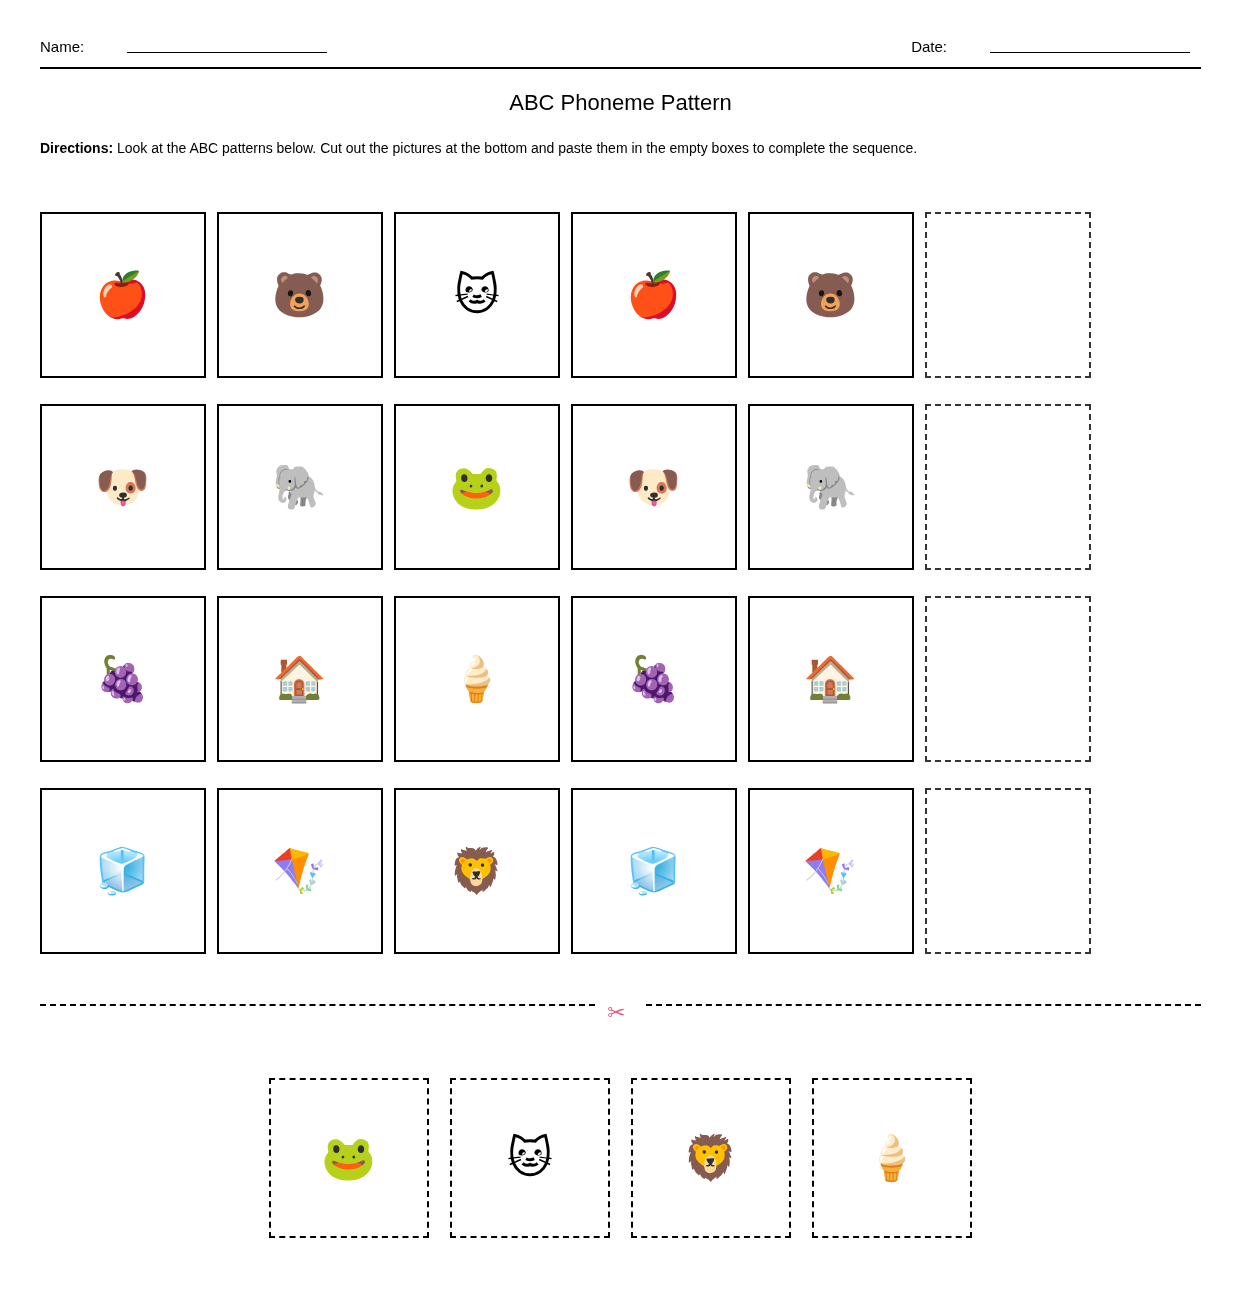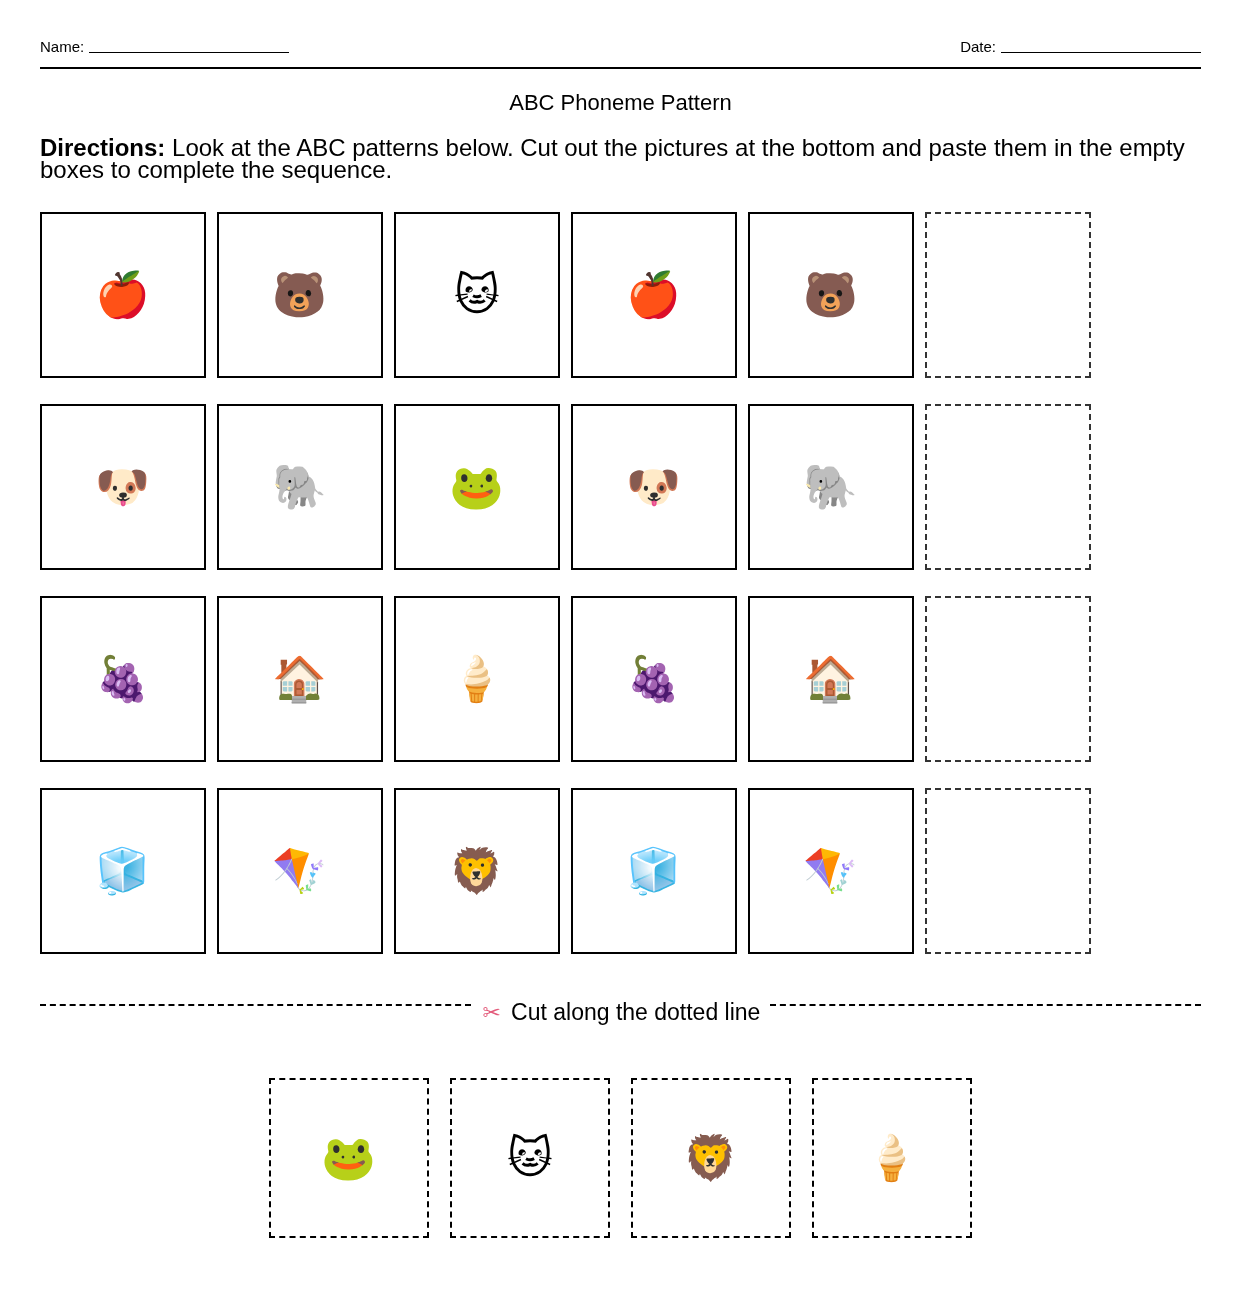--- a/index.html
+++ b/index.html
@@ -10,39 +10,39 @@
       font-family: "Liberation Sans", sans-serif;
       color: #000;
       position: relative;
       overflow: hidden;
     }
     .page { position: absolute; left: 40px; top: 0; width: 1161px; }
     .header-row {
       position: absolute; top: 38px; left: 0; width: 1161px; height: 20px;
       font-size: 15px;
     }
-    .field { position: absolute; top: 0; display: flex; align-items: flex-end; }
+    .field { position: absolute; top: 0; display: flex; align-items: flex-end; gap: 38px; }
     .field.name { left: 0; }
-    .field.date { right: 0; }
+    .field.date { right: 11px; }
     .field .label { line-height: 18px; }
     .field .blank {
       display: inline-block; width: 200px; height: 14px;
       border-bottom: 1px solid #000; margin-left: 5px; margin-bottom: 3px;
     }
     .rule {
       position: absolute; top: 67px; left: 0; width: 1161px; height: 0;
       border-top: 2px solid #000;
     }
     .title {
       position: absolute; top: 90px; left: 0; width: 1161px;
       text-align: center; font-weight: normal; font-size: 22px;
     }
     .directions {
       position: absolute; top: 137px; left: 0; width: 1161px;
-      font-size: 24px; line-height: 22px;
+      font-size: 14px; line-height: 22px;
     }
     .directions b { font-weight: bold; }
     .grid { position: absolute; top: 212px; left: 0; }
     .grid-row { display: flex; gap: 11px; height: 166px; margin-bottom: 26px; }
     .cell {
       width: 166px; height: 166px;
       border: 2px solid #000;
       display: flex; align-items: center; justify-content: center;
       font-size: 44px; line-height: 1;
       font-family: "DejaVu Sans", sans-serif;
@@ -169,21 +169,20 @@
           <span>🪁</span>
         </div>
       <div class="cell empty"></div>
     </div>
   </div>
 
   <div class="cutline">
     <div class="dash"></div>
     <div class="cut-label">
       <span class="scissors">✂</span>
-      <span>Cut along the dotted line</span>
     </div>
     <div class="dash"></div>
   </div>
 
   <div class="cutouts">
     <div class="cutout">
         <span>🐸</span>
       </div>
     <div class="cutout">
         <span>🐱</span>

